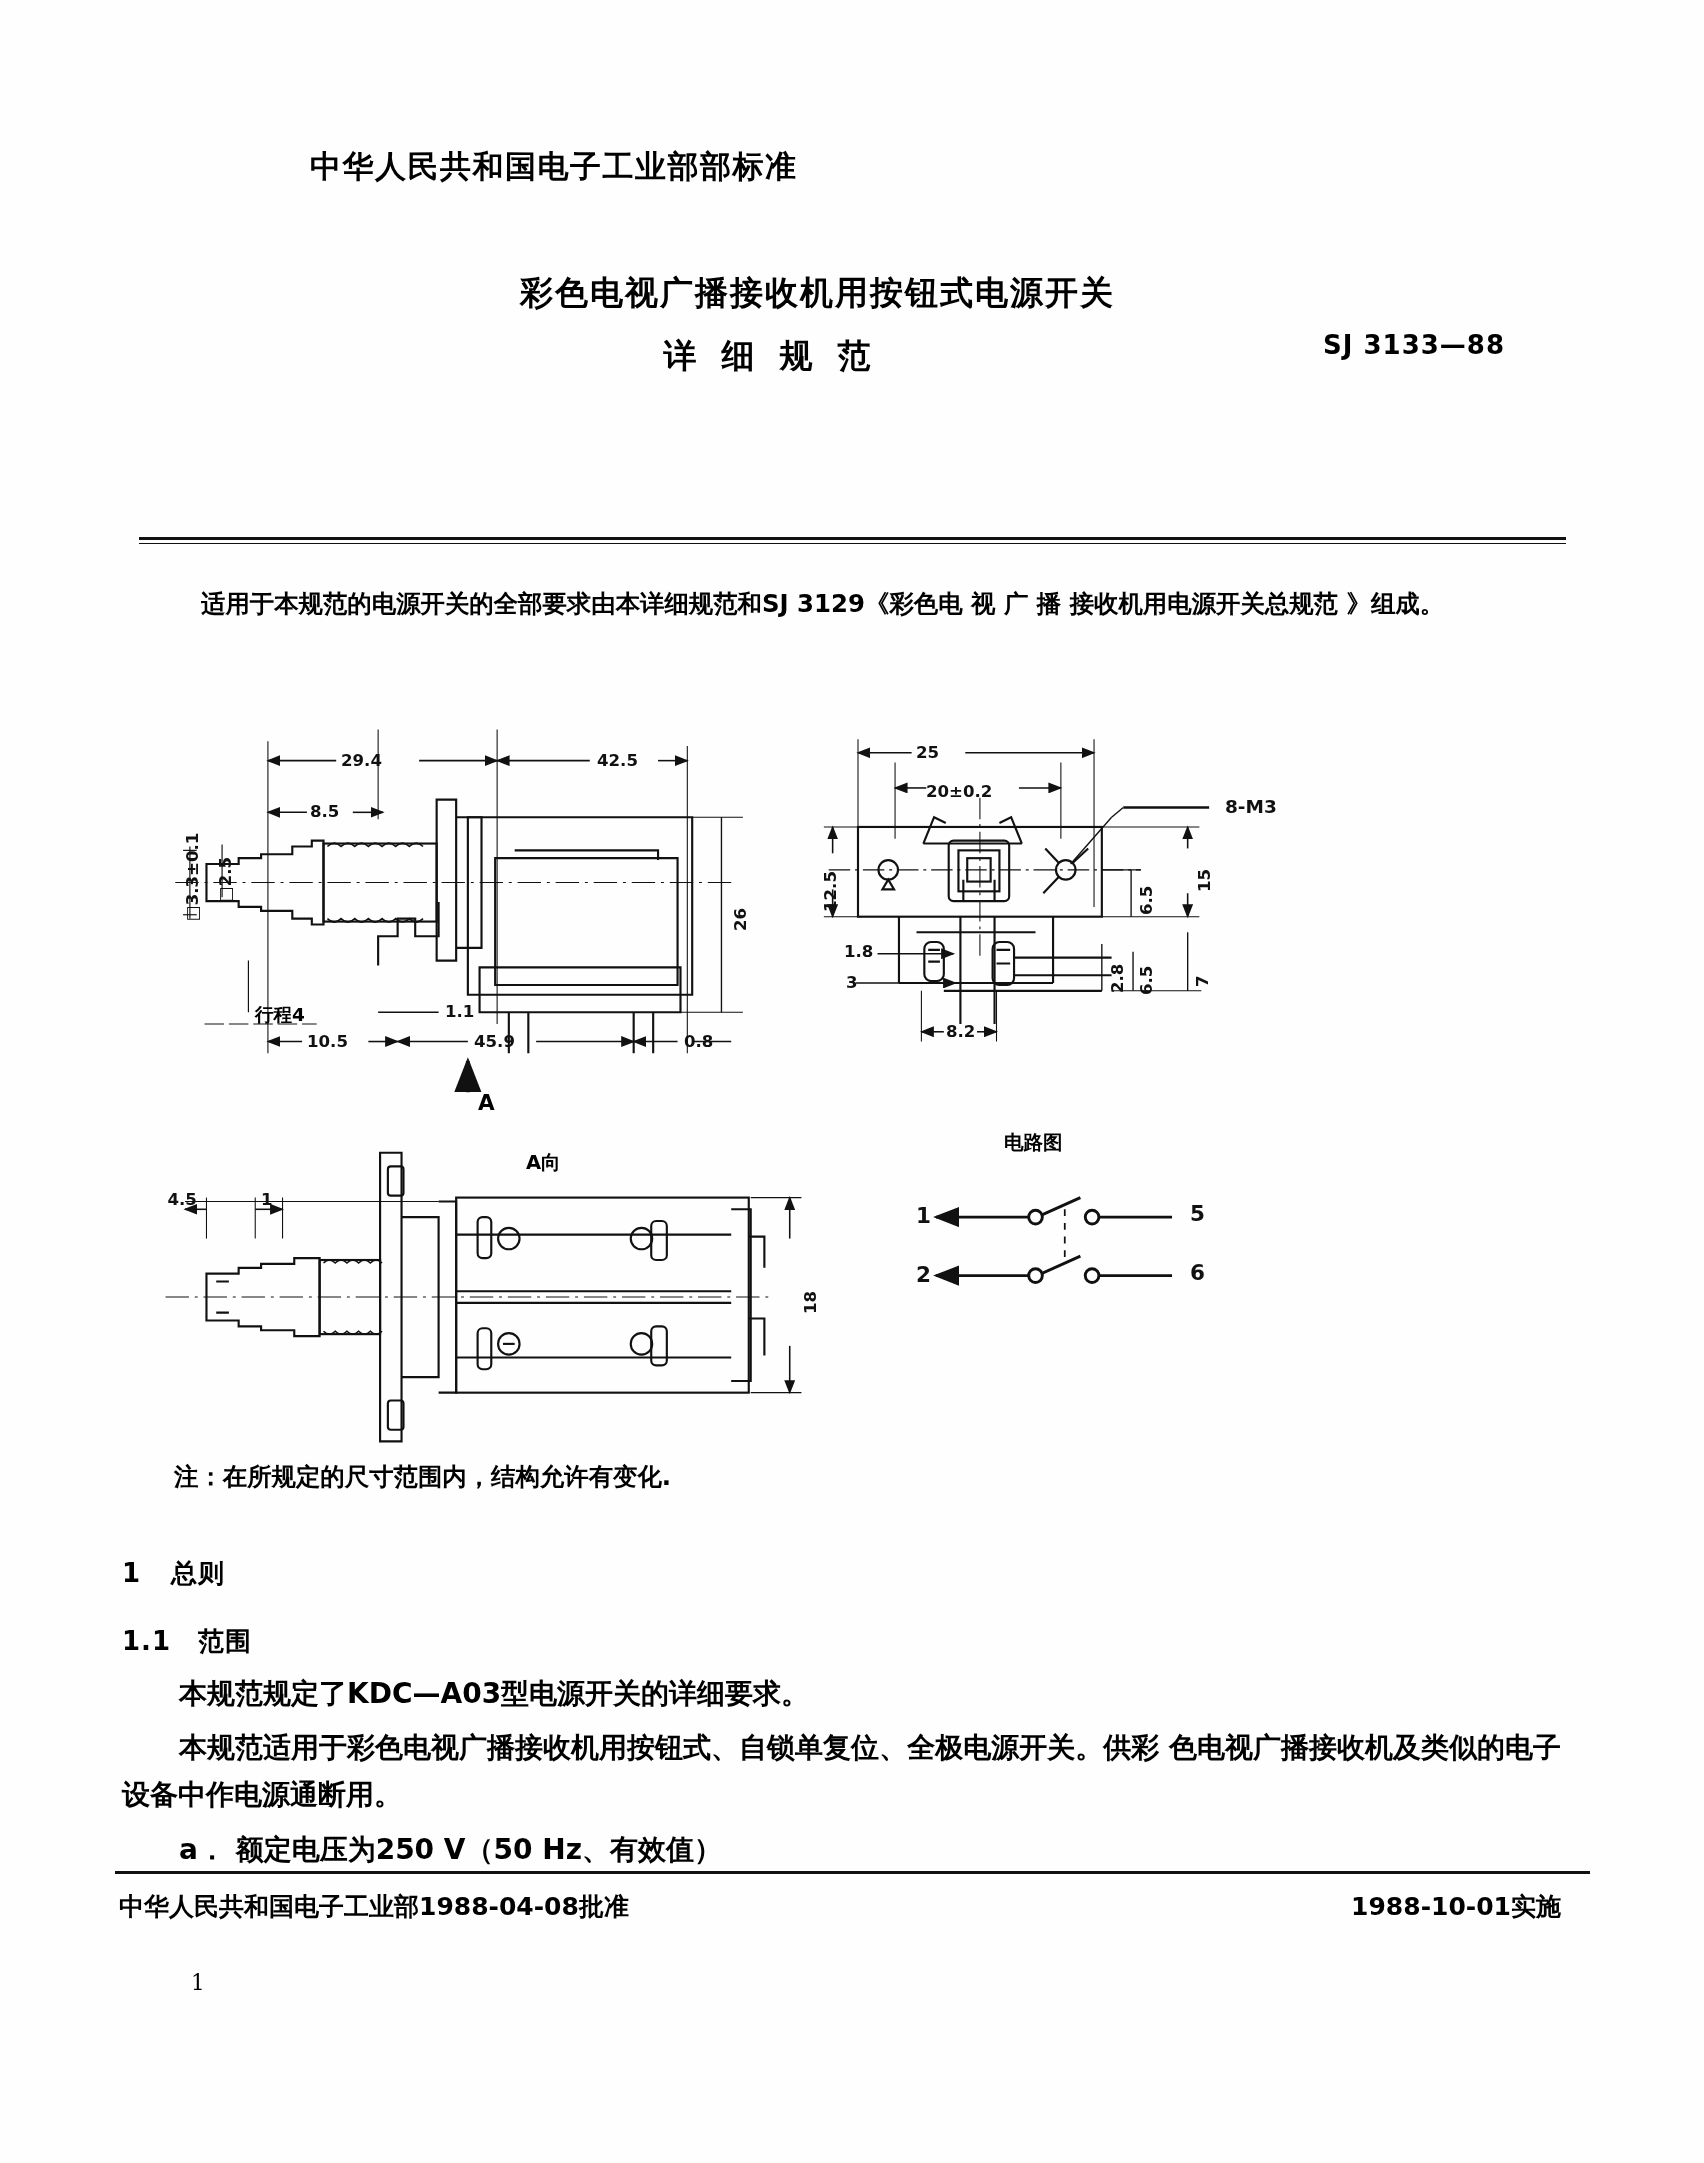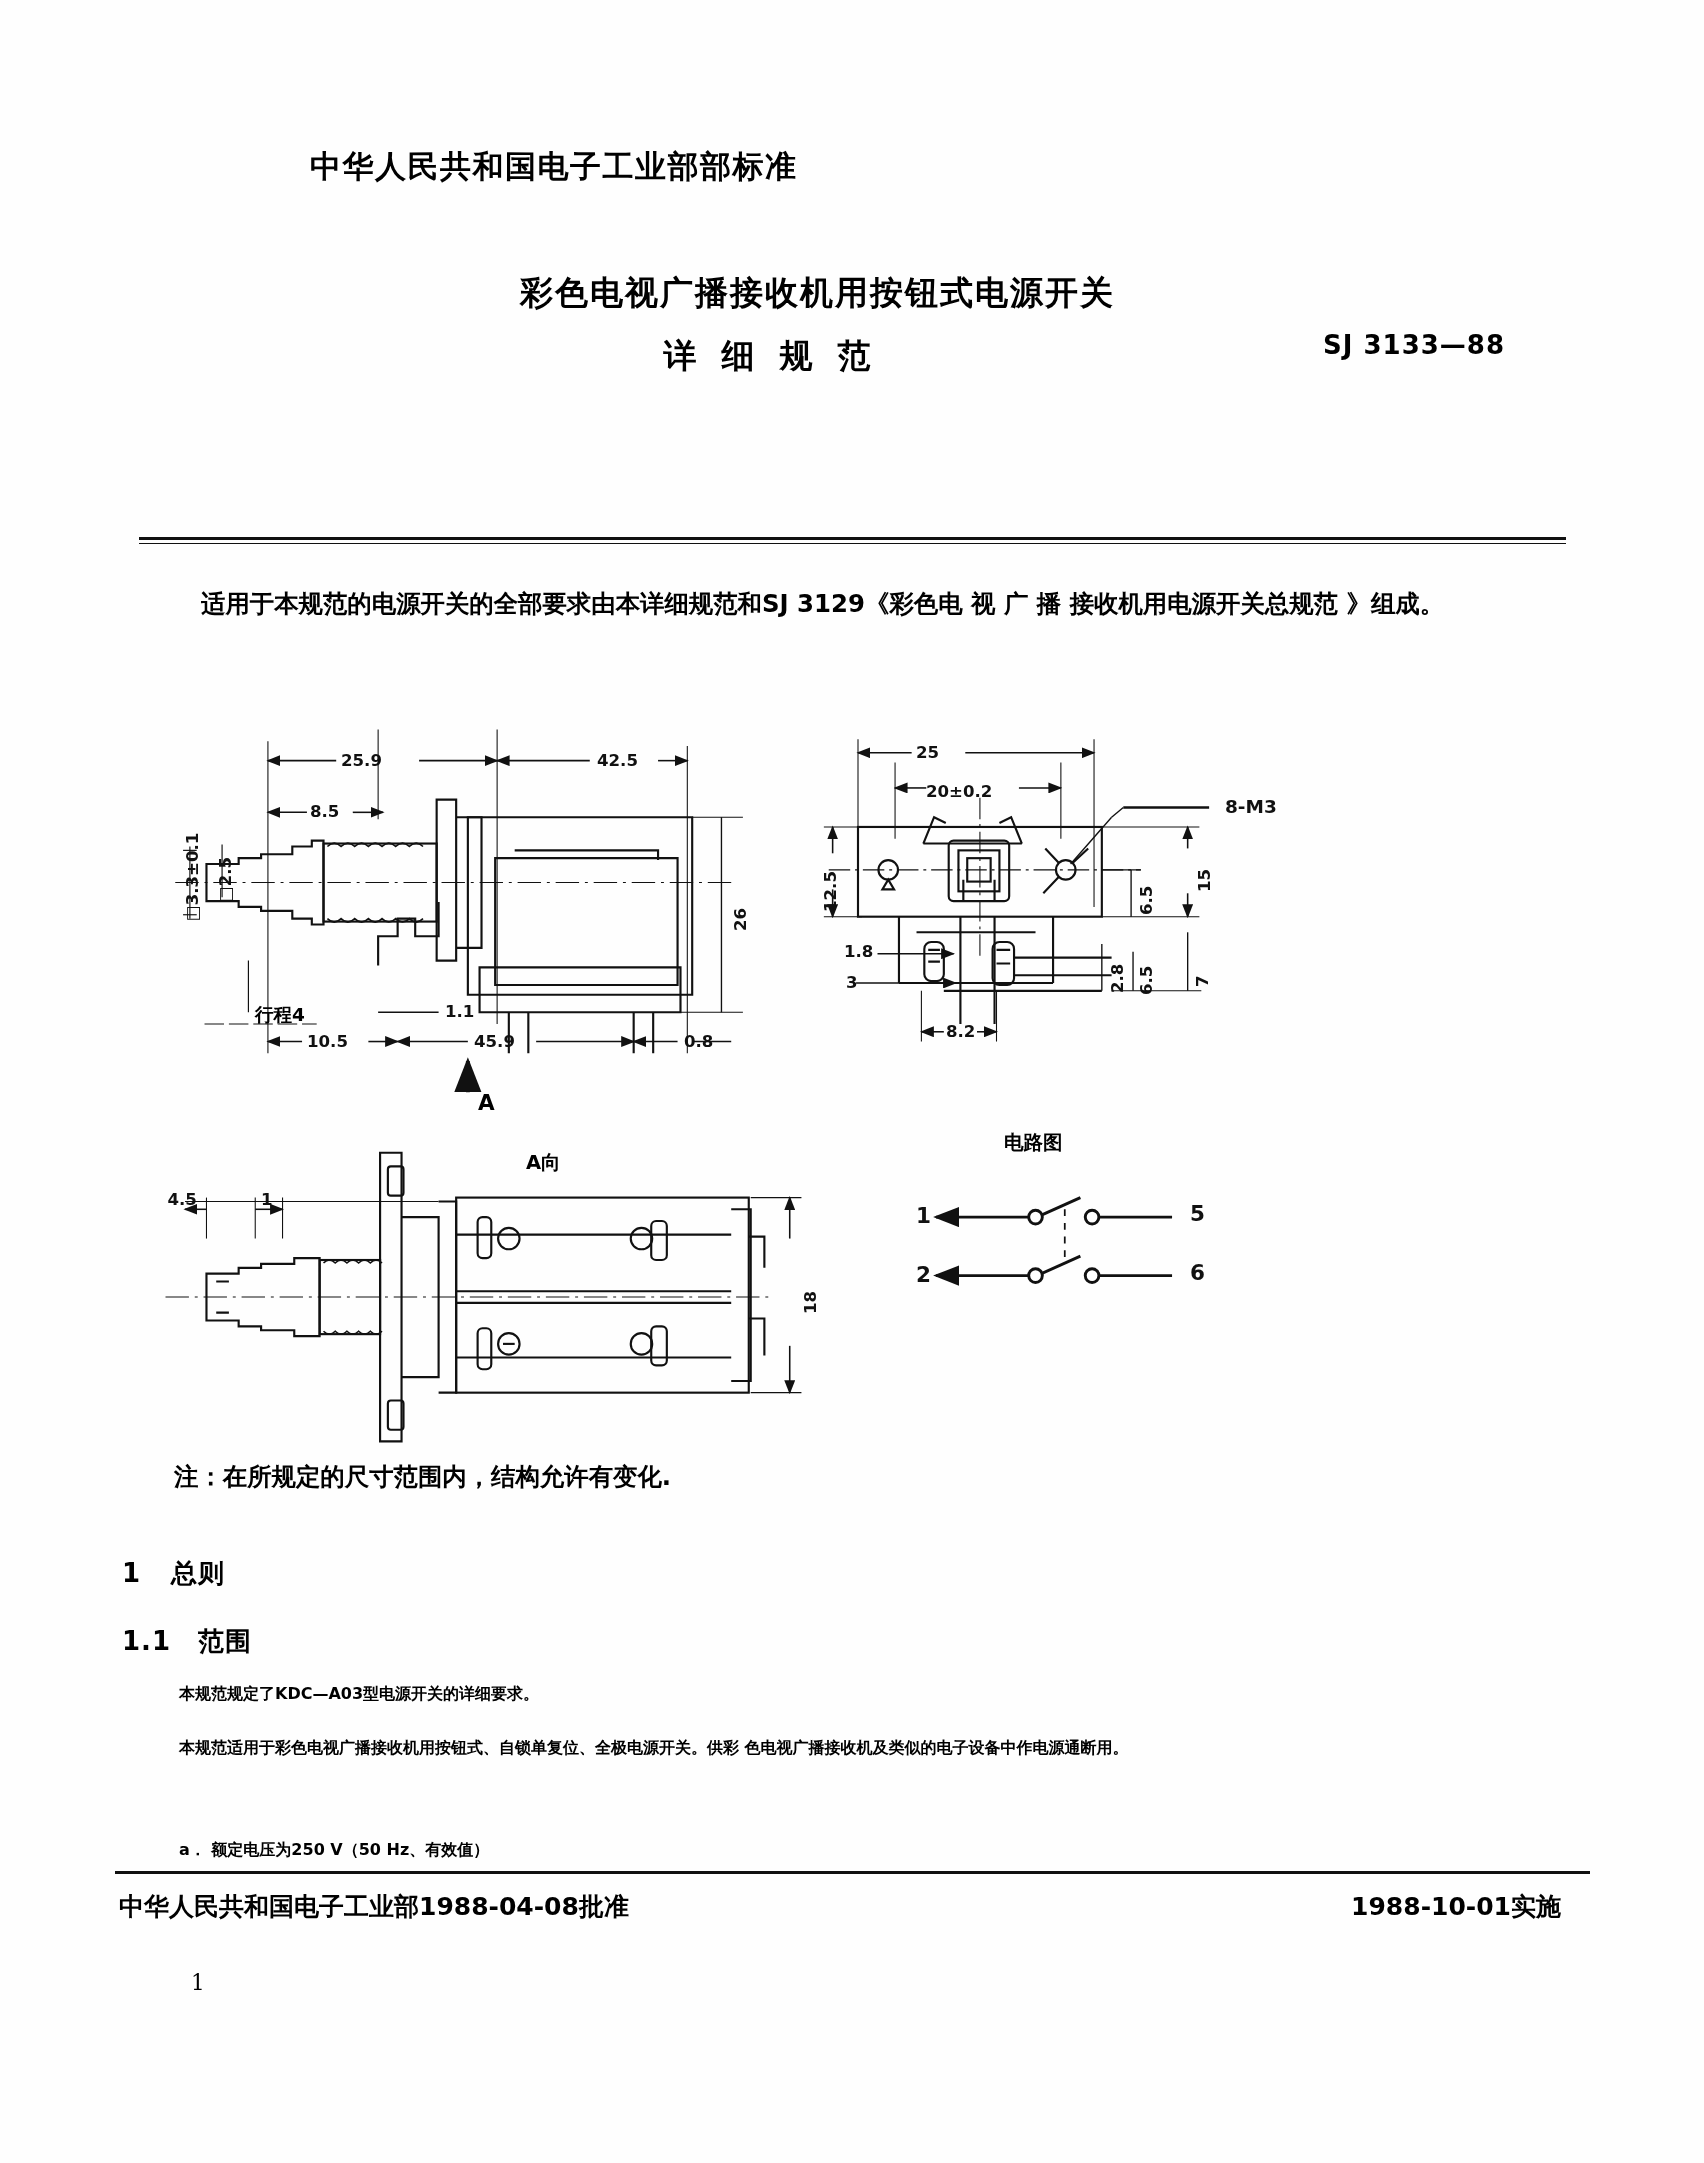--- a/index.html
+++ b/index.html
@@ -80,21 +80,21 @@
     font-size:26px;font-weight:bold;letter-spacing:1px;
   }
   .sec1 .num{display:inline-block;width:49px;}
   .sec11{
     position:absolute;left:122px;top:1624px;
     font-size:26px;font-weight:bold;letter-spacing:1px;
   }
   .sec11 .num{display:inline-block;width:76px;}
   .body-p{
     position:absolute;left:122px;right:144px;
-    font-size:16px;line-height:47px;text-align:justify;font-weight:bold;
+    font-size:28px;line-height:47px;text-align:justify;font-weight:bold;
   }
   .body-p .ind{display:inline-block;width:57px;}
   .p1{top:1670px;}
   .p2{top:1724px;}
   .p3{top:1826px;}
   
   .rule-bot{
     position:absolute;left:115px;right:115px;top:1871px;
     border-top:3.9px solid #111;
   }
@@ -337,21 +337,21 @@
         <circle cx="122" cy="118" r="7" fill="#fff"></circle>
         <line x1="128" y1="116" x2="168" y2="98"></line>
         <circle cx="180" cy="118" r="7" fill="#fff"></circle>
         <line x1="188" y1="118" x2="262" y2="118"></line>
         <line x1="152" y1="50" x2="152" y2="104" stroke-width="1.8" stroke-dasharray="7 7"></line>
       </g>
     </svg>
 
     <div class="dimv" style="left:37px;top:219px;">□3.3±0.1</div>
     <div class="dimv" style="left:70px;top:200px;">□2.5</div>
-    <div class="dim" style="left:195px;top:49px;">25.9</div>
+    <div class="dim" style="left:195px;top:49px;">29.4</div>
     <div class="dim" style="left:164px;top:100px;">8.5</div>
     <div class="dim" style="left:451px;top:49px;">42.5</div>
     <div class="dimv" style="left:585px;top:229px;">26</div>
     <div class="dim" style="left:299px;top:300px;">1.1</div>
     <div class="dim" style="left:161px;top:330px;">10.5</div>
     <div class="dim" style="left:328px;top:330px;">45.9</div>
     <div class="dim" style="left:538px;top:330px;">0.8</div>
     <div class="lbl" style="left:109px;top:300px;font-size:18.5px;">行程4</div>
     <div class="lbl" style="left:332px;top:388px;font-size:21.5px;">A</div>
 

